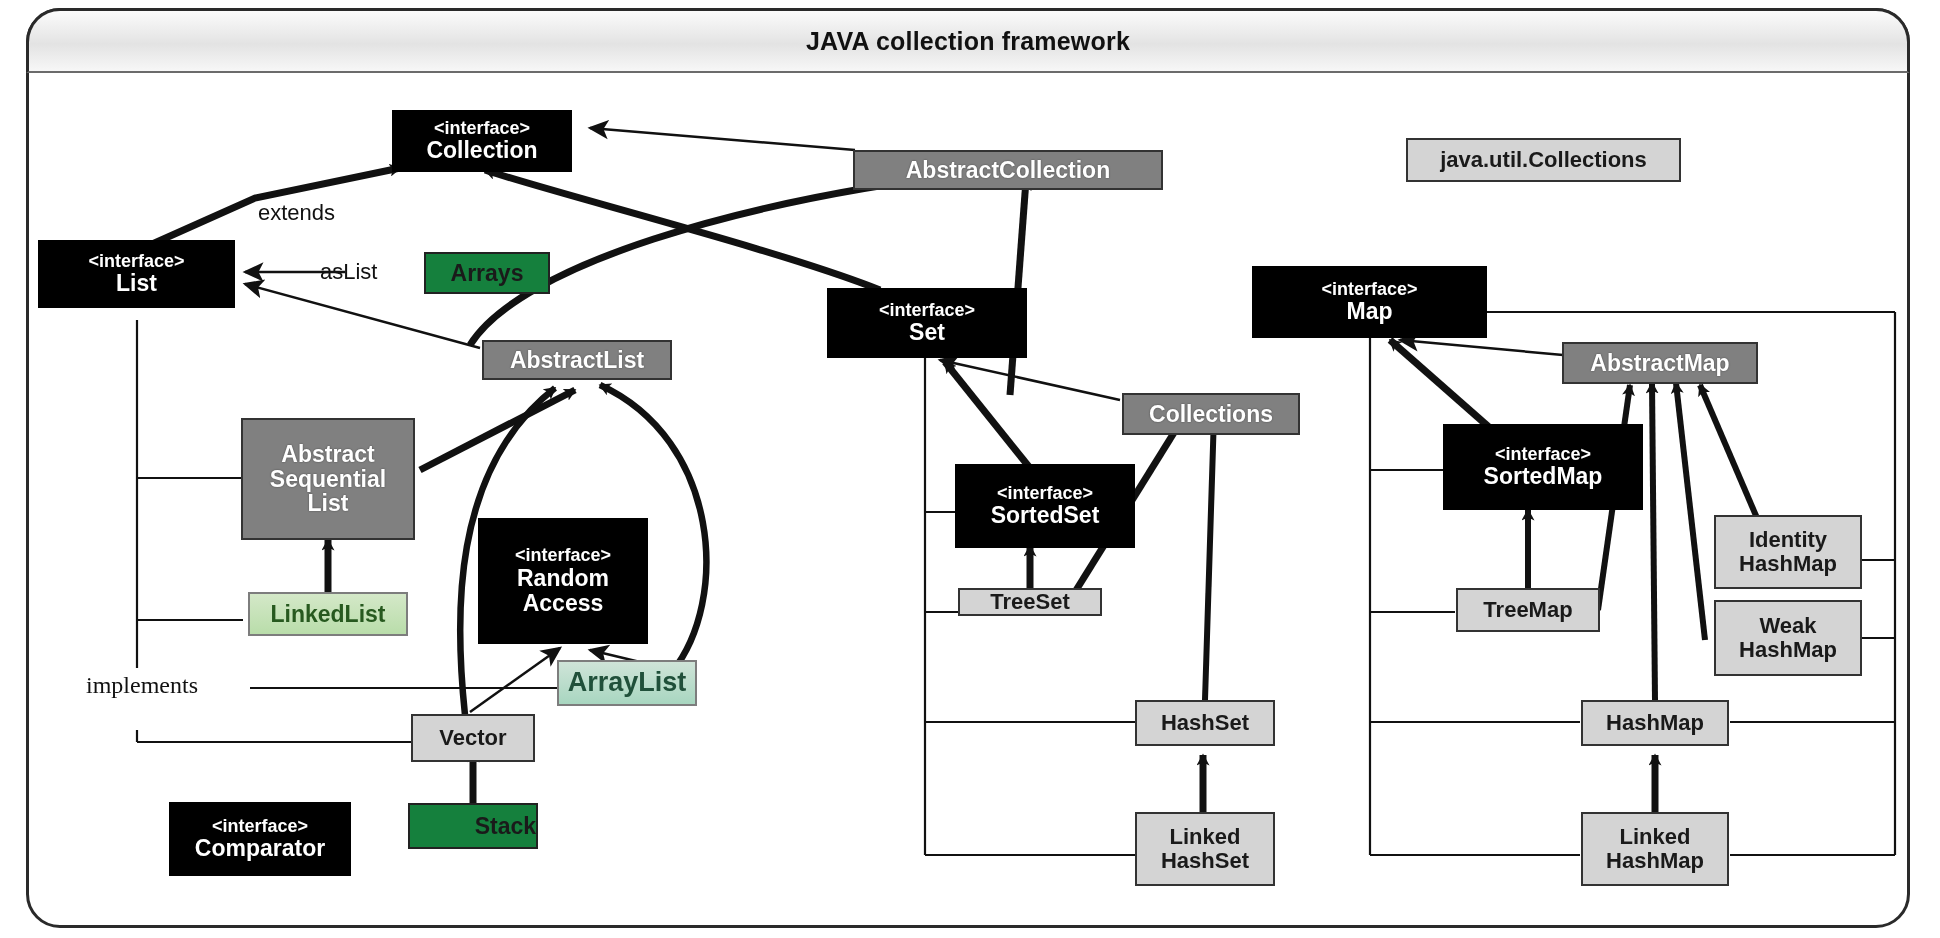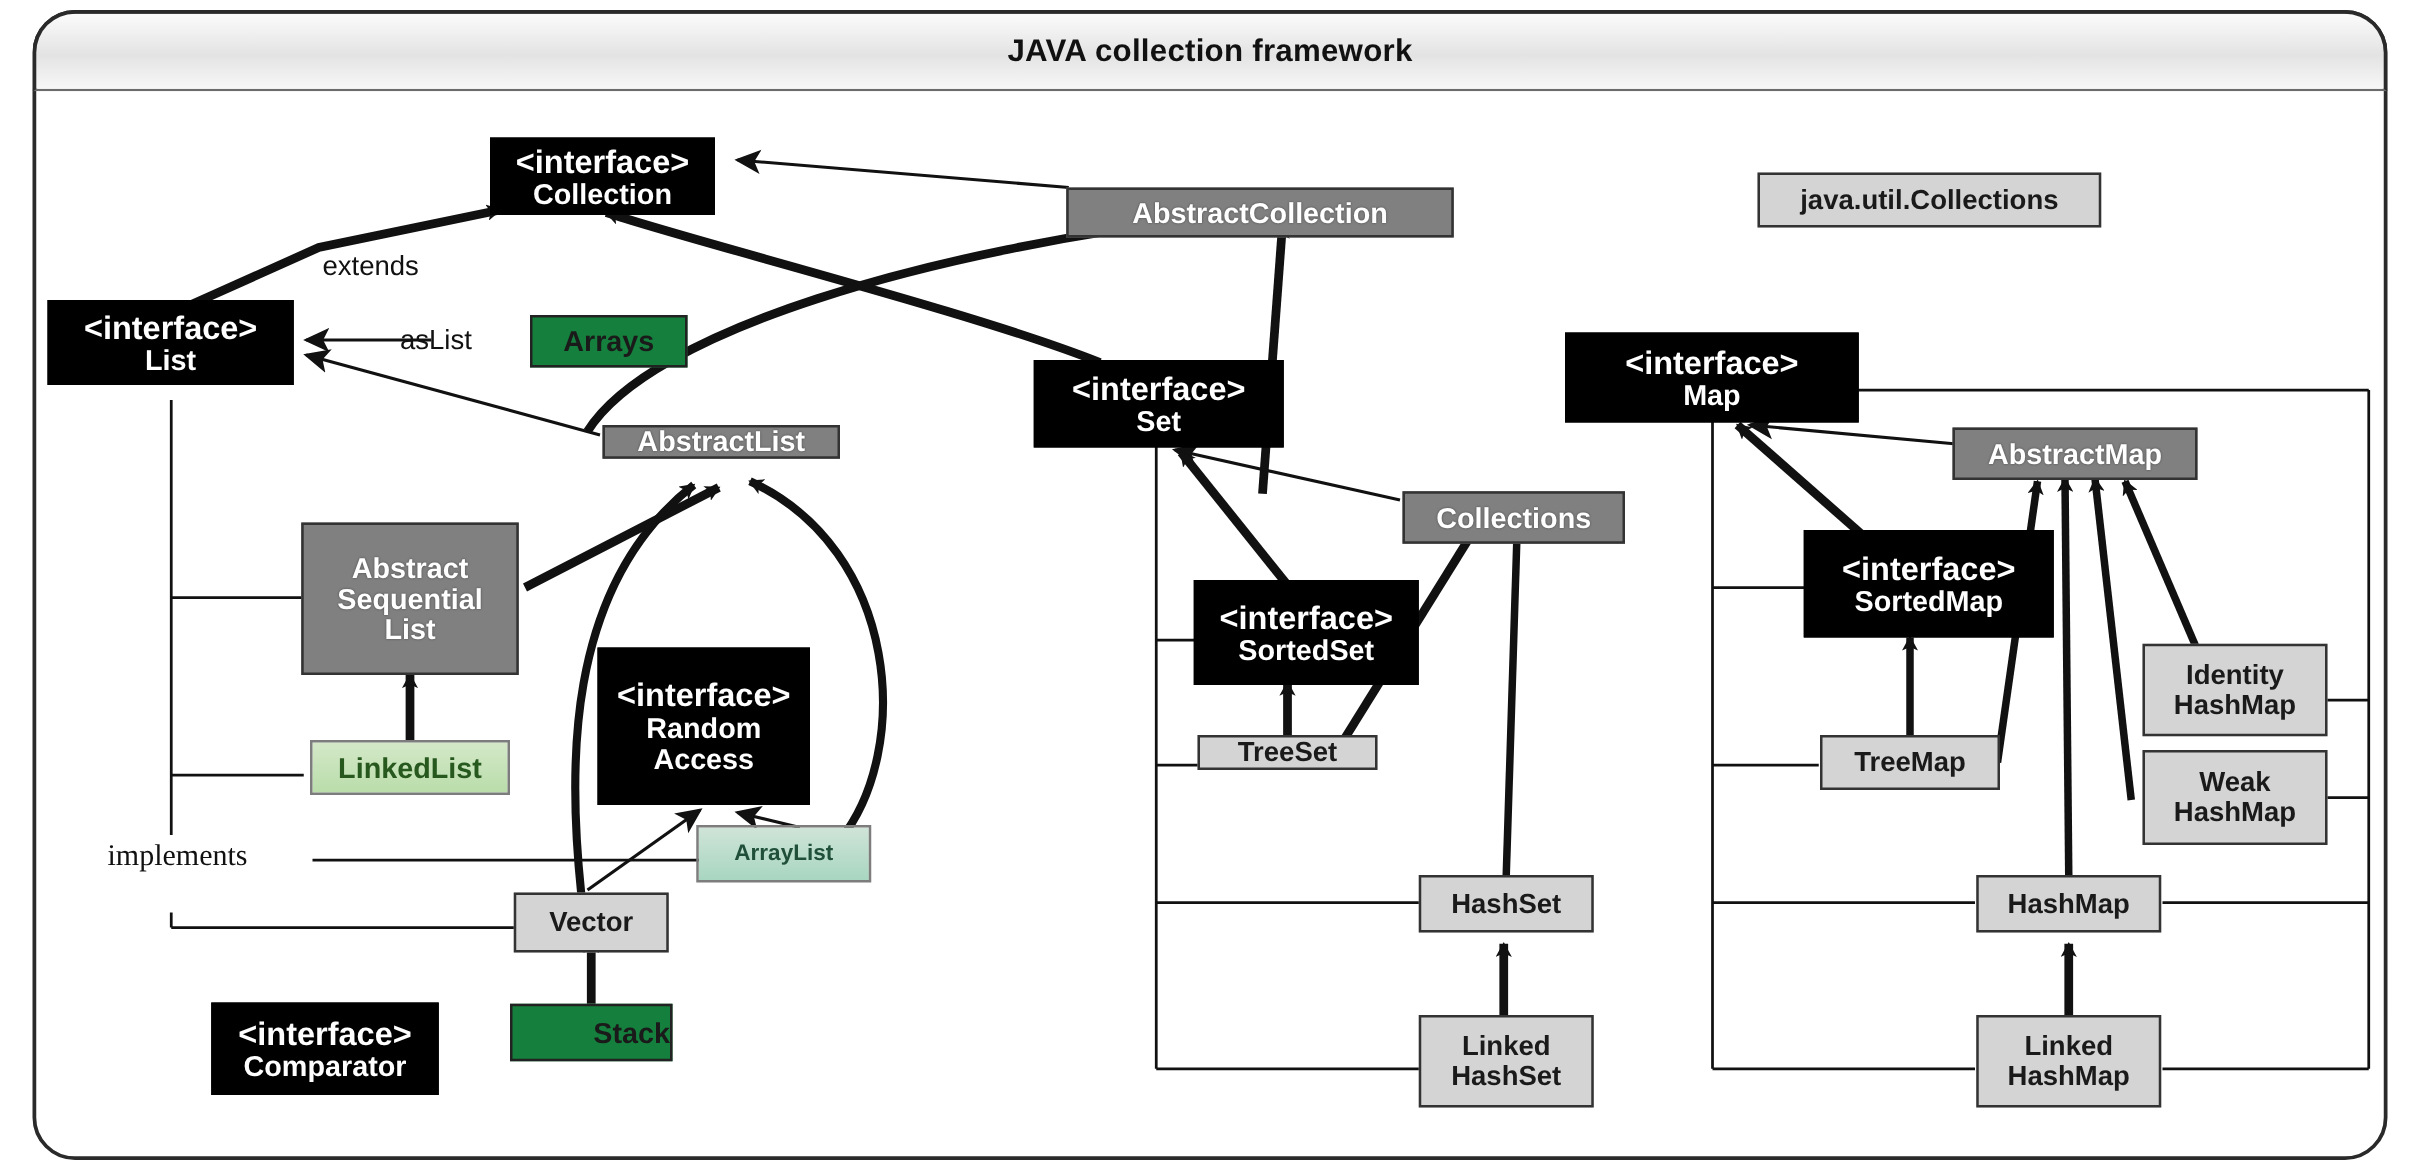--- a/index.html
+++ b/index.html
@@ -24,27 +24,27 @@
   
   #lines{position:absolute;left:0;top:0;width:1940px;height:938px;}
 
   .node{
     position:absolute;box-sizing:border-box;
     display:flex;flex-direction:column;align-items:center;justify-content:center;
     text-align:center;font-weight:bold;line-height:1.08;
     border:2px solid #111;
   }
   .iface{background:#000;color:#fff;border:1px solid #000;font-size:23px;}
-  .iface .small{font-size:26px;}
+  .iface .small{font-size:18px;}
   .abstract{background:#808080;color:#ffffff;border:2px solid #333;font-size:23px;
             text-shadow:0 0 2px rgba(0,0,0,.45);}
   .concrete{background:#d4d4d4;color:#1a1a1a;border:2px solid #333;font-size:22px;}
   .plain{background:#15803d;color:#1a1a1a;border:2px solid #222;font-size:23px;}
   .greenbox{background:linear-gradient(#d4e8c8,#b9ddaa);color:#27591f;border:2px solid #7d7d7d;font-size:23px;}
-  .greenbox2{background:linear-gradient(#cfe4d8,#a8d6c0);color:#20503a;border:2px solid #7d7d7d;font-size:18px;}
+  .greenbox2{background:linear-gradient(#cfe4d8,#a8d6c0);color:#20503a;border:2px solid #7d7d7d;font-size:27px;}
 
   .edgelabel{position:absolute;font-size:22px;font-weight:normal;color:#111;background:transparent;}
   .edgelabel.ser{font-weight:normal;color:#111;font-family:"Liberation Serif",serif;font-size:24px;}
 </style>
 </head>
 <body>
 
 <div id="stage">
 
   <div id="frame"></div>
@@ -169,21 +169,21 @@
   </div>
 
   <div class="edgelabel" style="left:258px;top:200px;">extends</div>
 
   <div class="edgelabel" style="left:320px;top:259px;">asList</div>
 
   <div class="node plain" style="left:424px;top:252px;width:126px;height:42px;">
     <span>Arrays</span>
   </div>
 
-  <div class="node abstract" style="left:482px;top:340px;width:190px;height:27px;">
+  <div class="node abstract" style="left:482px;top:340px;width:190px;height:40px;">
     <span>AbstractList</span>
   </div>
 
   <div class="node iface" style="left:827px;top:288px;width:200px;height:70px;">
     <span class="small">&lt;interface&gt;</span>
     <span>Set</span>
   </div>
 
   <div class="node abstract" style="left:1122px;top:393px;width:178px;height:42px;">
     <span>Collections</span>

